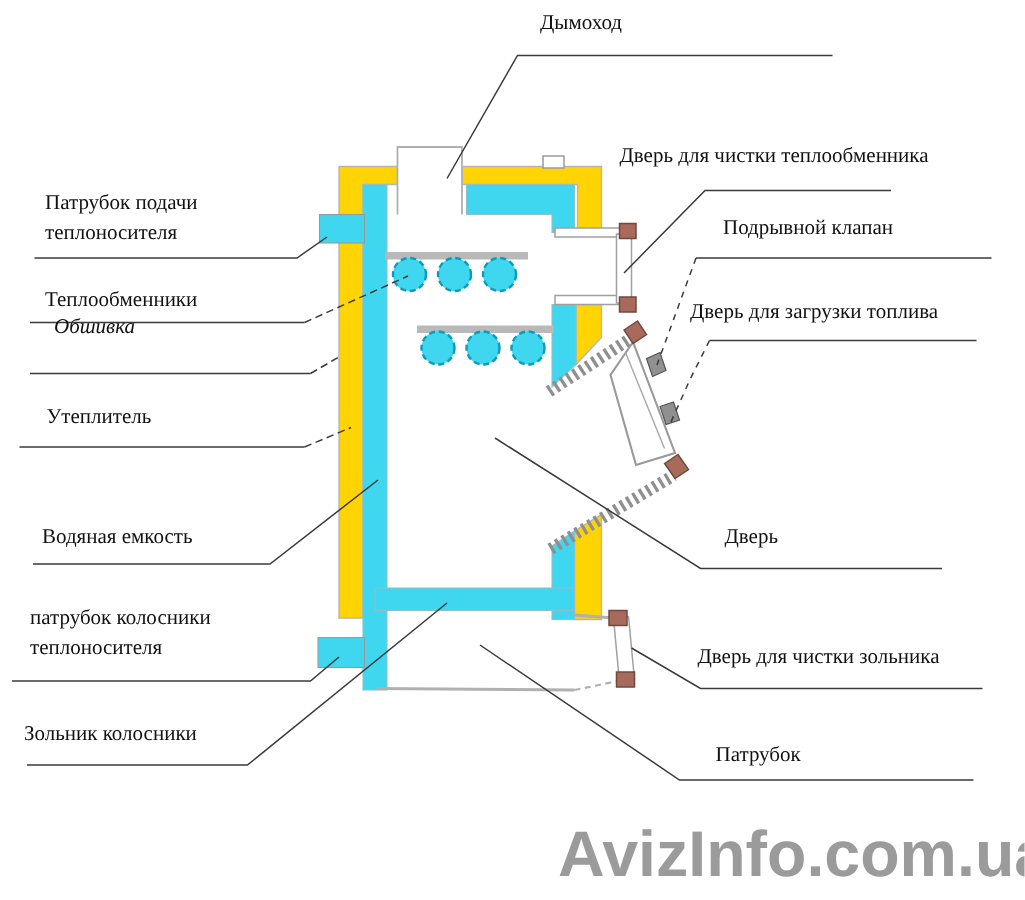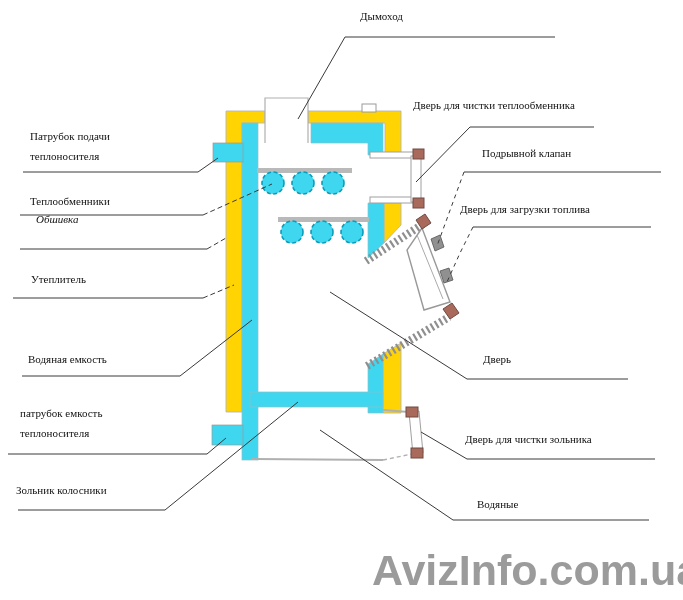--- a/index.html
+++ b/index.html
@@ -1,20 +1,20 @@
 <!DOCTYPE html>
 <html><head>
 <meta charset="utf-8">
 <style>
   html,body{margin:0;padding:0;}
   body{width:683px;height:600px;background:#ffffff;overflow:hidden;
        font-family:"Liberation Serif", serif;}
   #canvas{position:relative;width:683px;height:600px;background:#fff;}
   #structure{position:absolute;left:0;top:0;width:683px;height:600px;}
-  .lbl{position:absolute;color:#111;font-size:11px;line-height:20px;white-space:nowrap;}
+  .lbl{position:absolute;color:#111;font-size:14px;line-height:20px;white-space:nowrap;}
   .lbl span{display:block;}
   #watermark{position:absolute;left:372px;top:546px;
              font-family:"Liberation Sans", sans-serif;
              font-weight:bold;font-size:43px;letter-spacing:0px;
              color:#9b9b9b;white-space:nowrap;}
 </style>
 </head>
 <body>
 
 <div id="canvas">
@@ -134,21 +134,21 @@
 
   <div class="lbl" style="left:31px;top:269px;">
     <span>Утеплитель</span>
   </div>
 
   <div class="lbl" style="left:28px;top:349px;">
     <span>Водяная емкость</span>
   </div>
 
   <div class="lbl" style="left:20px;top:403px;">
-    <span>патрубок емкость</span>
+    <span>патрубок колосники</span>
     <span>теплоносителя</span>
   </div>
 
   <div class="lbl" style="left:16px;top:480px;">
     <span>Зольник колосники</span>
   </div>
 
   <div class="lbl" style="left:413px;top:95px;">
     <span>Дверь для чистки теплообменника</span>
   </div>
@@ -163,18 +163,18 @@
 
   <div class="lbl" style="left:483px;top:349px;">
     <span>Дверь</span>
   </div>
 
   <div class="lbl" style="left:465px;top:429px;">
     <span>Дверь для чистки зольника</span>
   </div>
 
   <div class="lbl" style="left:477px;top:494px;">
-    <span>Водяные</span>
+    <span>Патрубок</span>
   </div>
 
   <div id="watermark">AvizInfo.com.ua</div>
 
 </div>
 
 </body></html>

